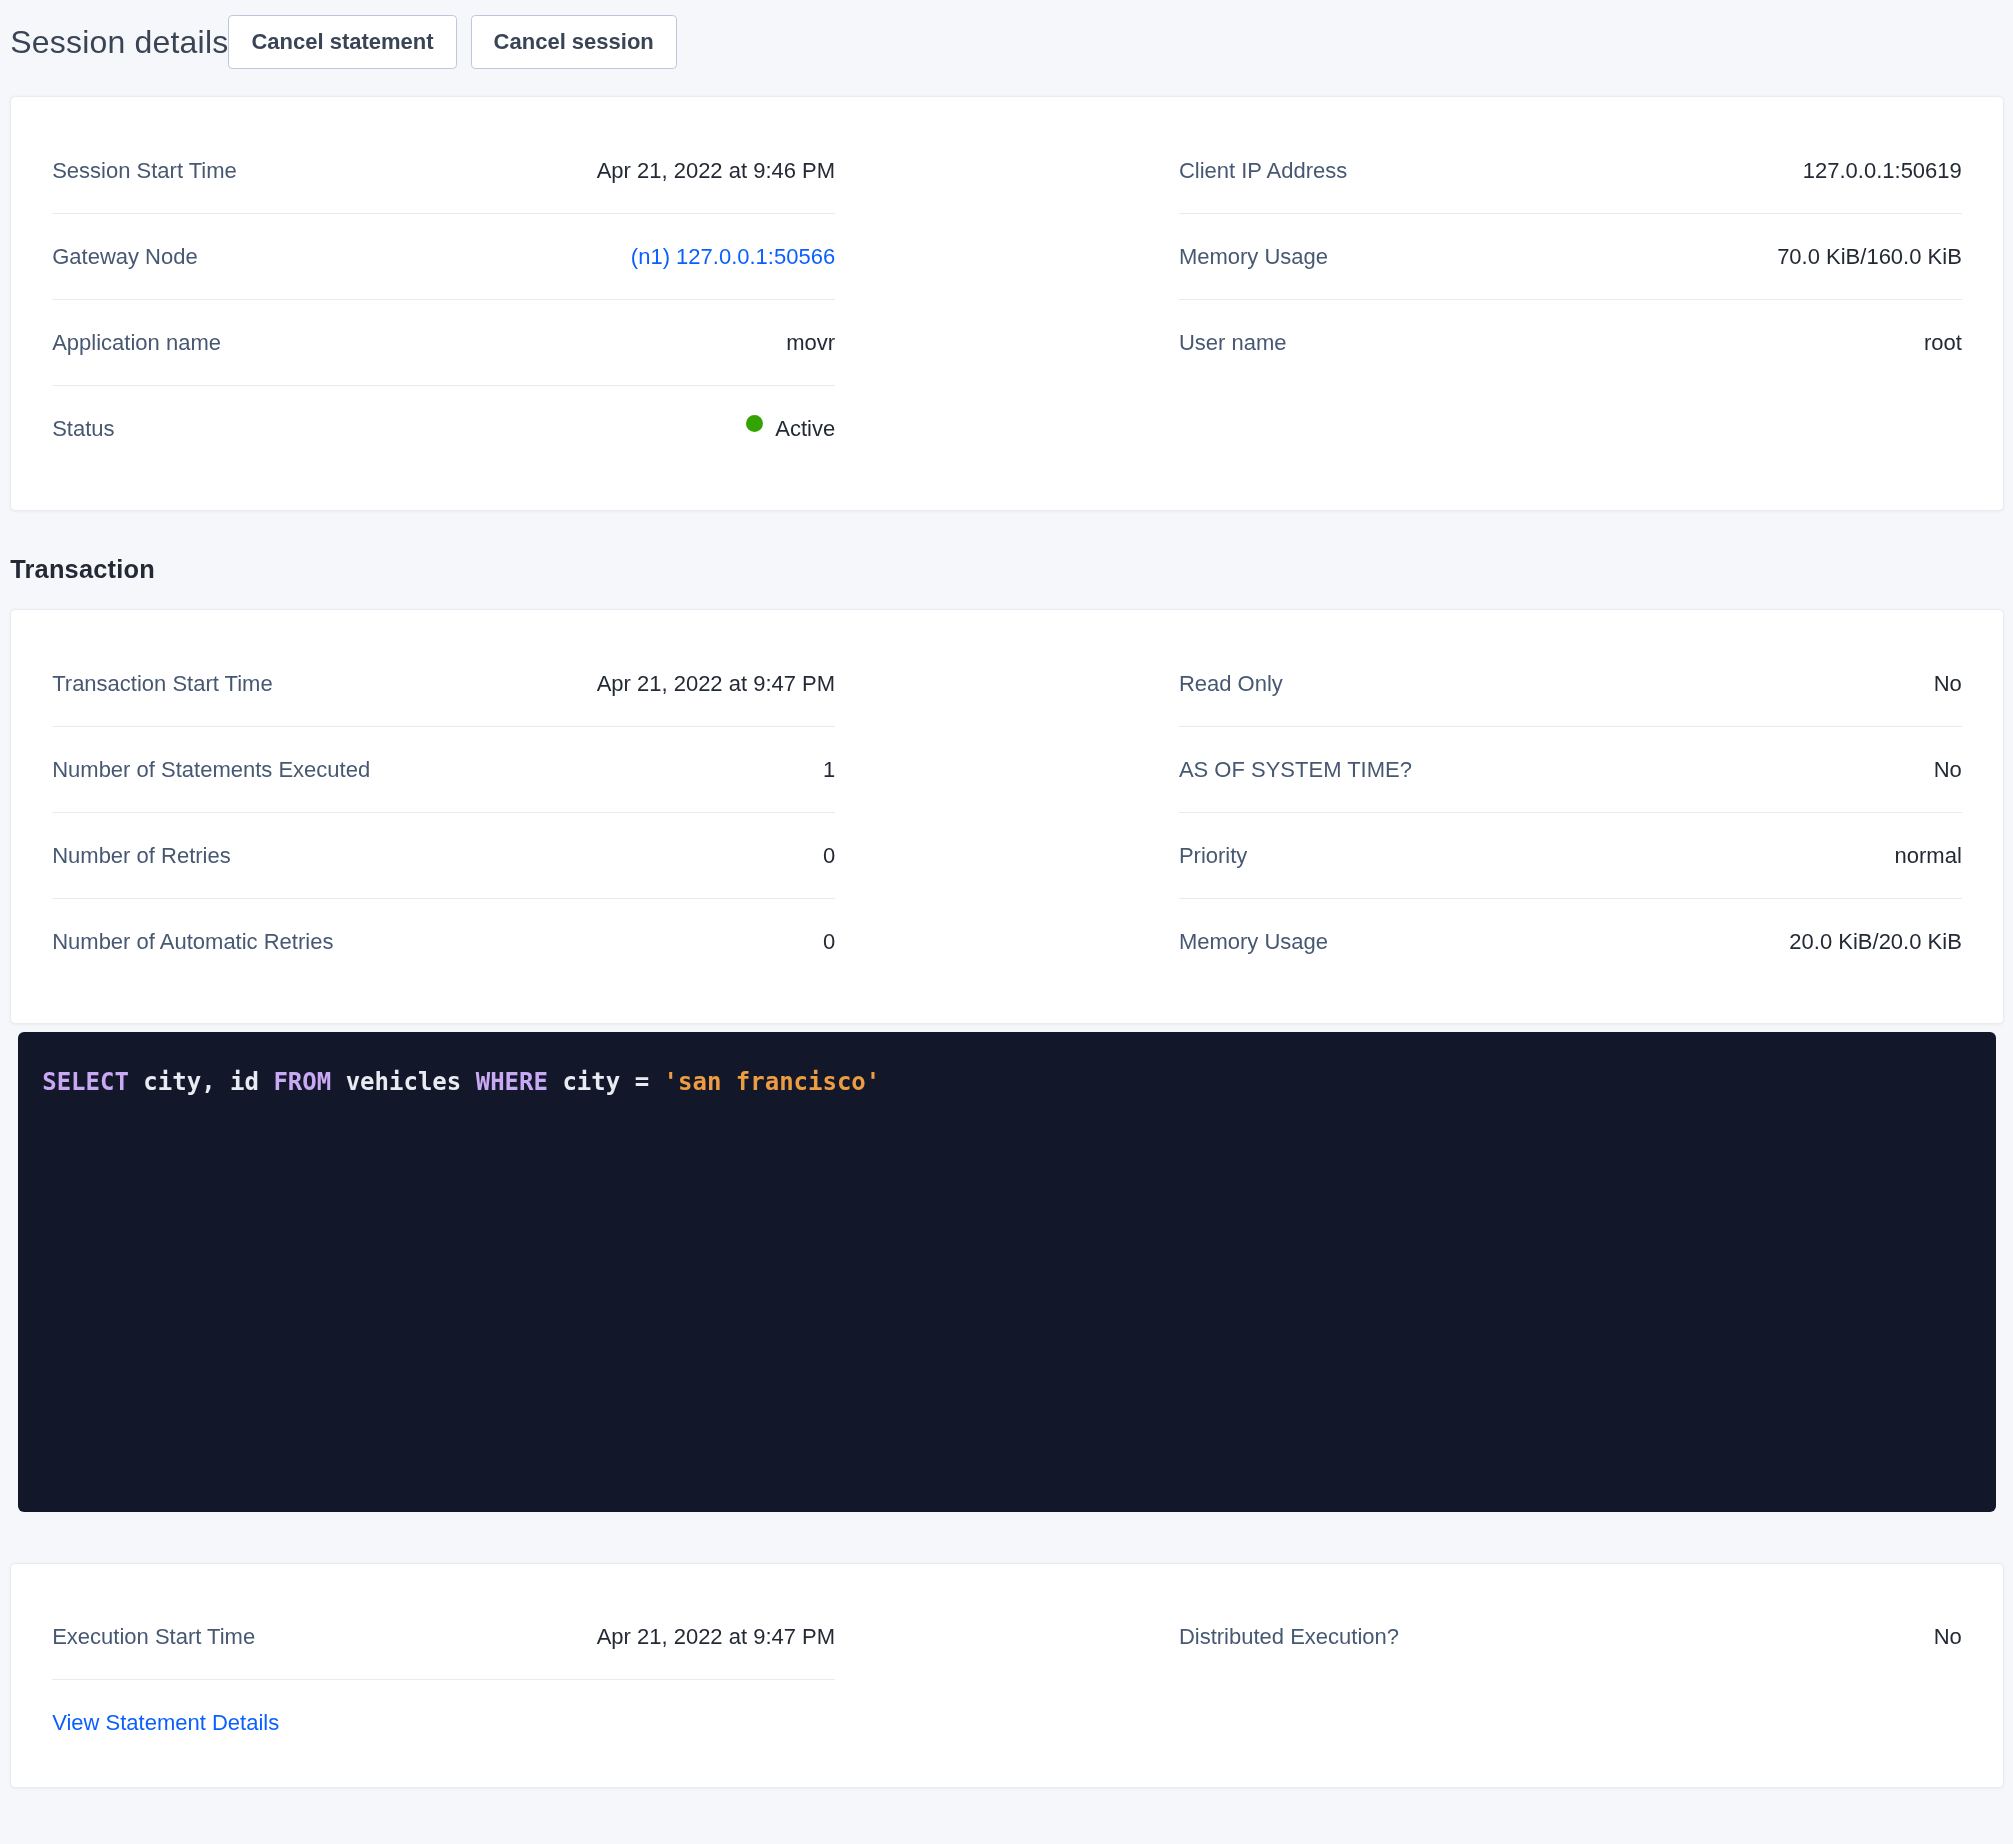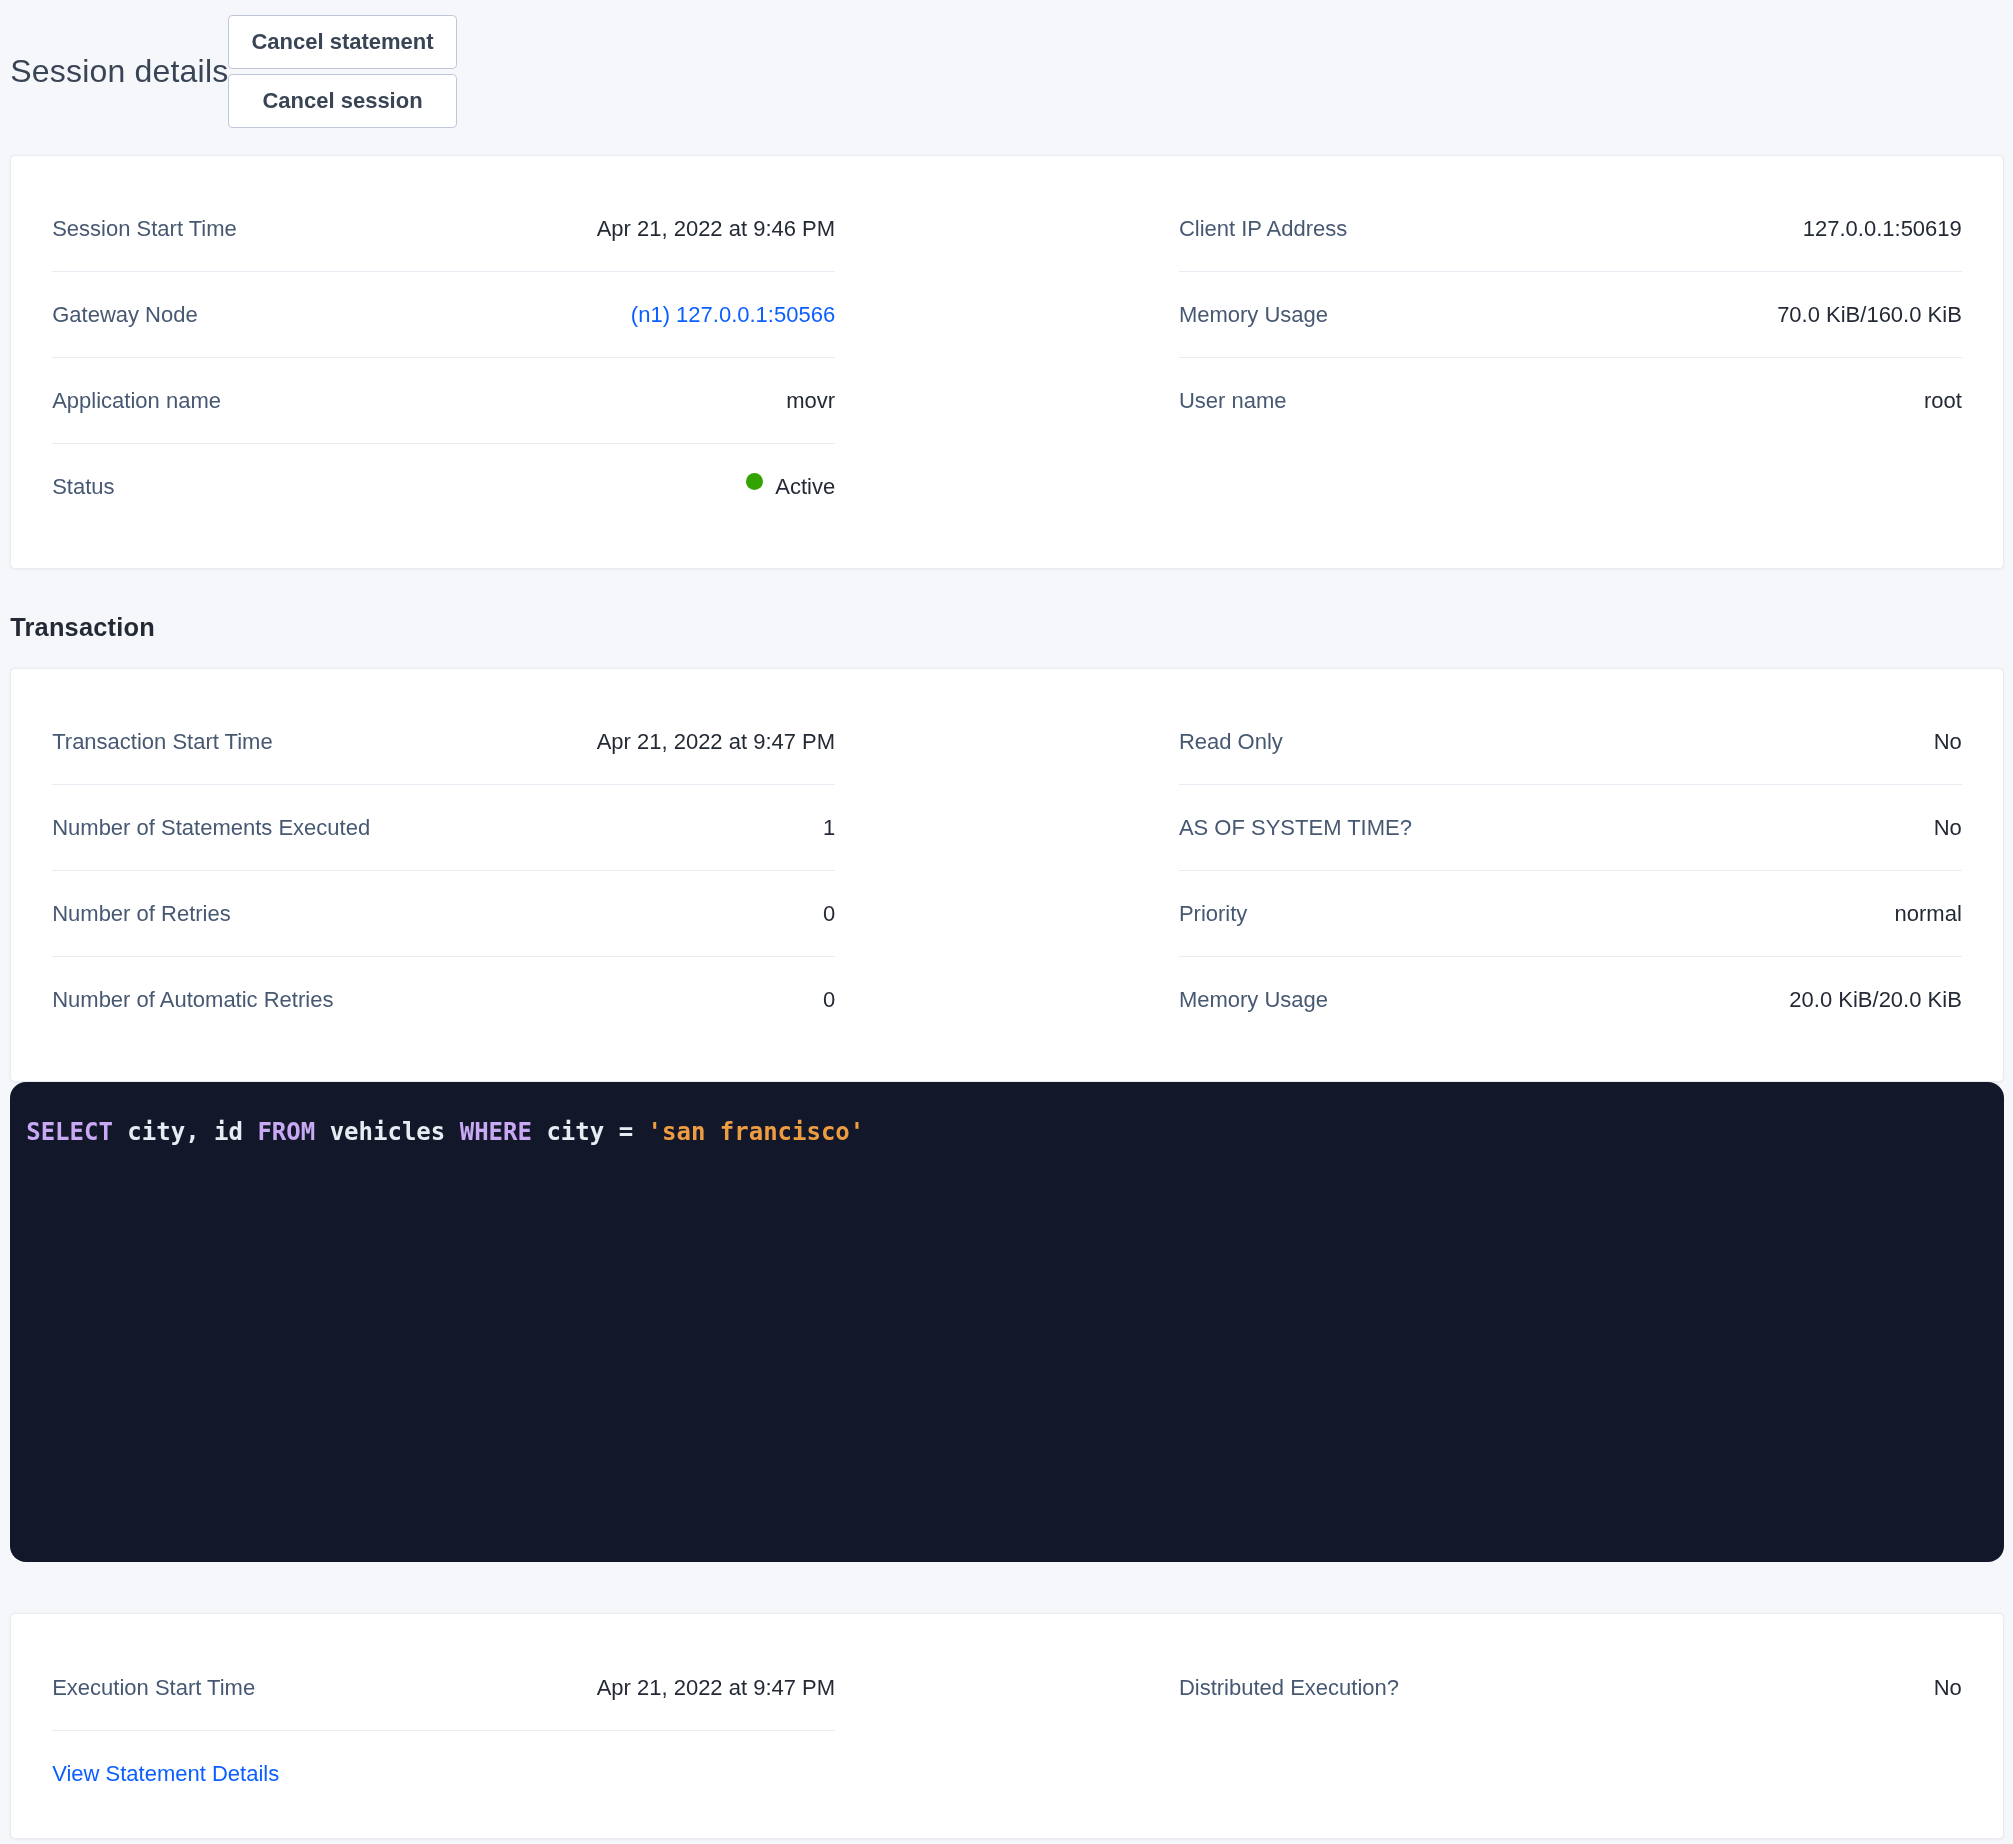--- a/index.html
+++ b/index.html
@@ -29,21 +29,21 @@
   }
   .page{padding:12px 10.2px 0;}
   .header{
     display:flex;align-items:center;
     margin:3.4px 0 27px;
   }
   .page-title{
     font-size:32px;font-weight:500;color:var(--title-text);
     letter-spacing:0.2px;
   }
-  .header-actions{display:flex;gap:5px;flex-direction:column;}
+  .header-actions{display:flex;gap:14px;}
   .btn{
     background:var(--card-bg);
     border:1.3px solid var(--button-border);
     border-radius:4.2px;
     color:var(--button-text);
     font-family:"Liberation Sans", sans-serif;
     font-size:22px;font-weight:700;
     padding:12.7px 22px;
     cursor:pointer;
     line-height:1.2;
@@ -76,24 +76,24 @@
     width:17px;height:17px;border-radius:50%;
     background:var(--status-green);
     display:inline-block;flex:none;
   }
   .section-heading{
     font-size:25.4px;font-weight:700;color:var(--heading-text);
     margin:44px 0 25.4px;letter-spacing:0.2px;
   }
   .code-block{
     background:var(--code-bg);
-    border-radius:16px;
+    border-radius:6px;
     height:480px;
-    padding:36px 16px;
-    margin:0;
+    padding:36px 24px;
+    margin:8px;
   }
   .sql-line{
     font-family:"DejaVu Sans Mono", monospace;
     font-size:24px;font-weight:700;
     white-space:pre;
     color:var(--sql-plain);
     line-height:29px;
   }
   .sql-kw{color:var(--sql-keyword);}
   .sql-plain{color:var(--sql-plain);}

